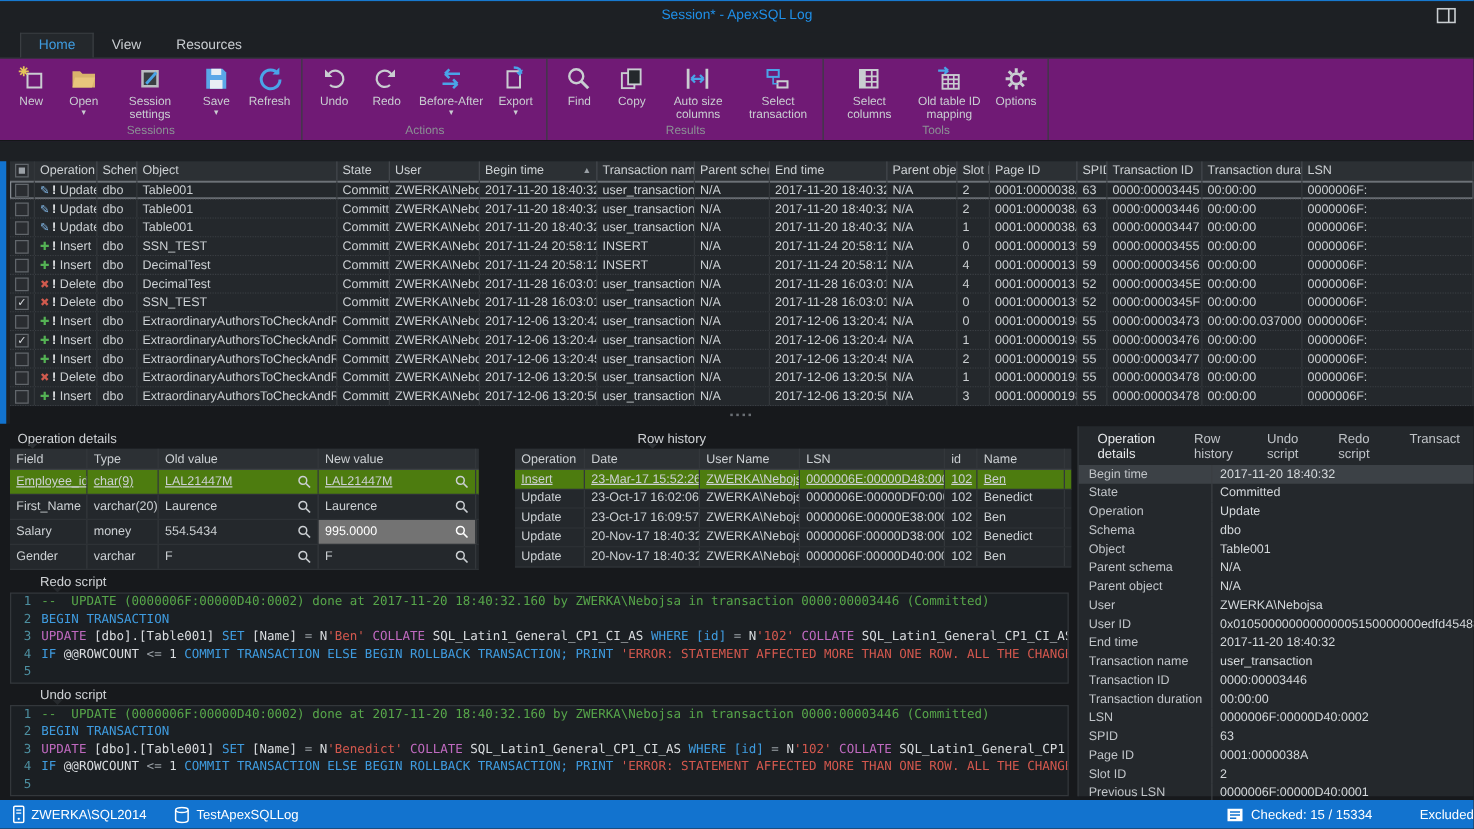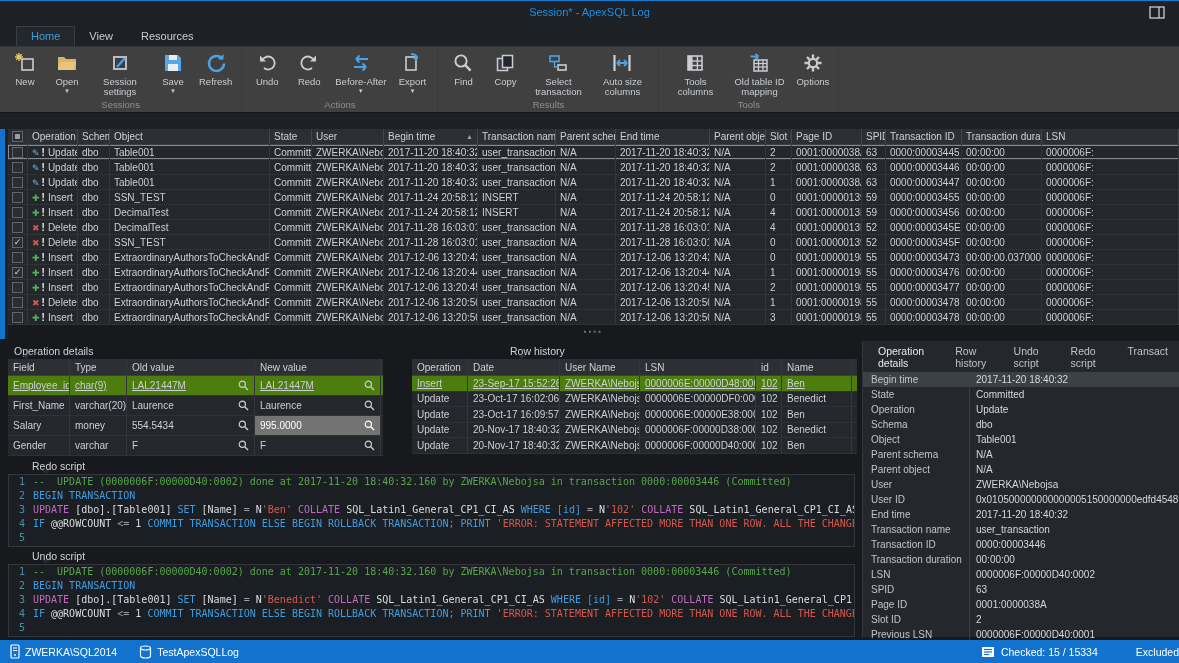--- a/index.html
+++ b/index.html
@@ -7,21 +7,21 @@
   body{width:1179px;height:663px;background:#1d2024;font-family:"Liberation Sans",sans-serif;overflow:hidden;position:relative;color:#cdd1d4;border-top:1px solid #1779d0;}
   
   .titlebar{height:25px;background:#1d2024;position:relative;}
   .titlebar .title{position:absolute;left:0;right:0;top:5px;text-align:center;color:#1f8fe8;font-size:11px;}
   .titlebar .win-ico{position:absolute;right:14px;top:5px;width:16px;height:13px;}
   
   .tabstrip{height:21px;background:#1d2024;display:flex;align-items:flex-end;padding-left:16px;border-bottom:1px solid #34383c;}
   .rtab{font-size:11px;padding:3px 14px 4px 14px;color:#c9cdd1;cursor:default;}
   .rtab.active{color:#3f9ce0;background:#24282c;border:1px solid #3a3e42;border-bottom:none;}
   
-  .ribbon{height:66px;background:#404040;display:flex;border-bottom:1px solid #141618;}
+  .ribbon{height:66px;background:#701a75;display:flex;border-bottom:1px solid #141618;}
   .rgroup{display:flex;flex-direction:column;border-right:1px solid #383c40;padding:2px 4px 0 4px;}
   .rbuttons{display:flex;flex:1;}
   .rbtn{display:flex;flex-direction:column;align-items:center;padding:2px 5px 0 5px;min-width:42px;max-width:64px;cursor:default;}
   .rbtn .ric{height:24px;display:flex;align-items:center;justify-content:center;}
   .rbtn .rlab{font-size:9.5px;color:#c9cdd1;text-align:center;line-height:10px;margin-top:2px;white-space:pre-line;}
   .rbtn .drop{font-size:7px;color:#c9cdd1;line-height:6px;margin-top:1px;}
   .rgroup .glabel{text-align:center;font-size:9.5px;color:#8b9095;padding:1px 0 2px 0;}
   .ribbon-gap{height:15px;background:#1d2024;}
   
   .accent{position:absolute;left:0;top:128px;width:5px;height:509px;background:#1273cf;}
@@ -224,55 +224,55 @@
               <rect x="3.5" y="6.5" width="10" height="12" fill="none" stroke="#c9cdd1" stroke-width="1.5"></rect>
               <rect x="8.5" y="3.5" width="10" height="12" fill="#24282c" stroke="#c9cdd1" stroke-width="1.5"></rect>
             </svg>
           </div>
         <div class="rlab">Copy</div>
 
       </div>
         <div class="rbtn">
         <div class="ric">
             <svg width="22" height="22" viewBox="0 0 22 22">
+              <line x1="3.5" y1="3" x2="3.5" y2="19" stroke="#c9cdd1" stroke-width="2.2"></line>
+              <line x1="18.5" y1="3" x2="18.5" y2="19" stroke="#c9cdd1" stroke-width="2.2"></line>
+              <path d="M6 11h10 M6 11l3-3 M6 11l3 3 M16 11l-3-3 M16 11l-3 3" stroke="#4aa3e8" stroke-width="1.8" fill="none"></path>
+            </svg>
+          </div>
+        <div class="rlab">Auto size columns</div>
+
+      </div>
+        <div class="rbtn">
+        <div class="ric">
+            <svg width="22" height="22" viewBox="0 0 22 22">
               <rect x="3" y="4" width="9" height="5.5" fill="none" stroke="#4aa3e8" stroke-width="1.6"></rect>
               <rect x="11" y="13" width="8" height="5" fill="none" stroke="#c9cdd1" stroke-width="1.6"></rect>
               <path d="M7.5 9.5V15h3.5" fill="none" stroke="#4aa3e8" stroke-width="1.3"></path>
             </svg>
           </div>
         <div class="rlab">Select transaction</div>
-
-      </div>
-        <div class="rbtn">
-        <div class="ric">
-            <svg width="22" height="22" viewBox="0 0 22 22">
-              <line x1="3.5" y1="3" x2="3.5" y2="19" stroke="#c9cdd1" stroke-width="2.2"></line>
-              <line x1="18.5" y1="3" x2="18.5" y2="19" stroke="#c9cdd1" stroke-width="2.2"></line>
-              <path d="M6 11h10 M6 11l3-3 M6 11l3 3 M16 11l-3-3 M16 11l-3 3" stroke="#4aa3e8" stroke-width="1.8" fill="none"></path>
-            </svg>
-          </div>
-        <div class="rlab">Auto size columns</div>
 
       </div>
       </div>
       <div class="glabel">Results</div>
     </div>
     <div class="rgroup">
     <div class="rbuttons">
         <div class="rbtn">
         <div class="ric">
             <svg width="22" height="22" viewBox="0 0 22 22">
               <rect x="4" y="4" width="14" height="14" fill="none" stroke="#c9cdd1" stroke-width="1.6"></rect>
               <rect x="4" y="4" width="4.6" height="14" fill="#c9cdd1"></rect>
               <line x1="13.4" y1="4" x2="13.4" y2="18" stroke="#c9cdd1" stroke-width="1.4"></line>
               <line x1="4" y1="9" x2="18" y2="9" stroke="#c9cdd1" stroke-width="1.4"></line>
               <line x1="4" y1="13.5" x2="18" y2="13.5" stroke="#c9cdd1" stroke-width="1.4"></line>
             </svg>
           </div>
-        <div class="rlab">Tools columns</div>
+        <div class="rlab">Select columns</div>
 
       </div>
         <div class="rbtn">
         <div class="ric">
             <svg width="22" height="22" viewBox="0 0 22 22">
               <path d="M2.5 4.5h8 M10.5 4.5L7.5 1.8 M10.5 4.5L7.5 7.2" stroke="#4aa3e8" stroke-width="1.8" fill="none"></path>
               <rect x="6" y="8" width="13" height="11" fill="none" stroke="#c9cdd1" stroke-width="1.5"></rect>
               <line x1="6" y1="11.5" x2="19" y2="11.5" stroke="#c9cdd1" stroke-width="1.3"></line>
               <line x1="6" y1="15" x2="19" y2="15" stroke="#c9cdd1" stroke-width="1.3"></line>
               <line x1="10.5" y1="8" x2="10.5" y2="19" stroke="#c9cdd1" stroke-width="1.3"></line>
@@ -719,21 +719,21 @@
         <div class="prow header">
           <div class="pcell" style="width:56px">Operation</div>
           <div class="pcell" style="width:92px">Date</div>
           <div class="pcell" style="width:80px">User Name</div>
           <div class="pcell" style="width:116px">LSN</div>
           <div class="pcell" style="width:26px">id</div>
           <div class="pcell" style="width:70px">Name</div>
         </div>
         <div class="prow hl">
           <div class="pcell" style="width:56px">Insert</div>
-          <div class="pcell" style="width:92px">23-Sep-17 15:52:26</div>
+          <div class="pcell" style="width:92px">23-Mar-17 15:52:26</div>
           <div class="pcell" style="width:80px">ZWERKA\Nebojsa</div>
           <div class="pcell" style="width:116px">0000006E:00000D48:0002</div>
           <div class="pcell" style="width:26px">102</div>
           <div class="pcell" style="width:70px">Ben</div>
         </div>
         <div class="prow">
           <div class="pcell" style="width:56px">Update</div>
           <div class="pcell" style="width:92px">23-Oct-17 16:02:06</div>
           <div class="pcell" style="width:80px">ZWERKA\Nebojsa</div>
           <div class="pcell" style="width:116px">0000006E:00000DF0:0002</div>

